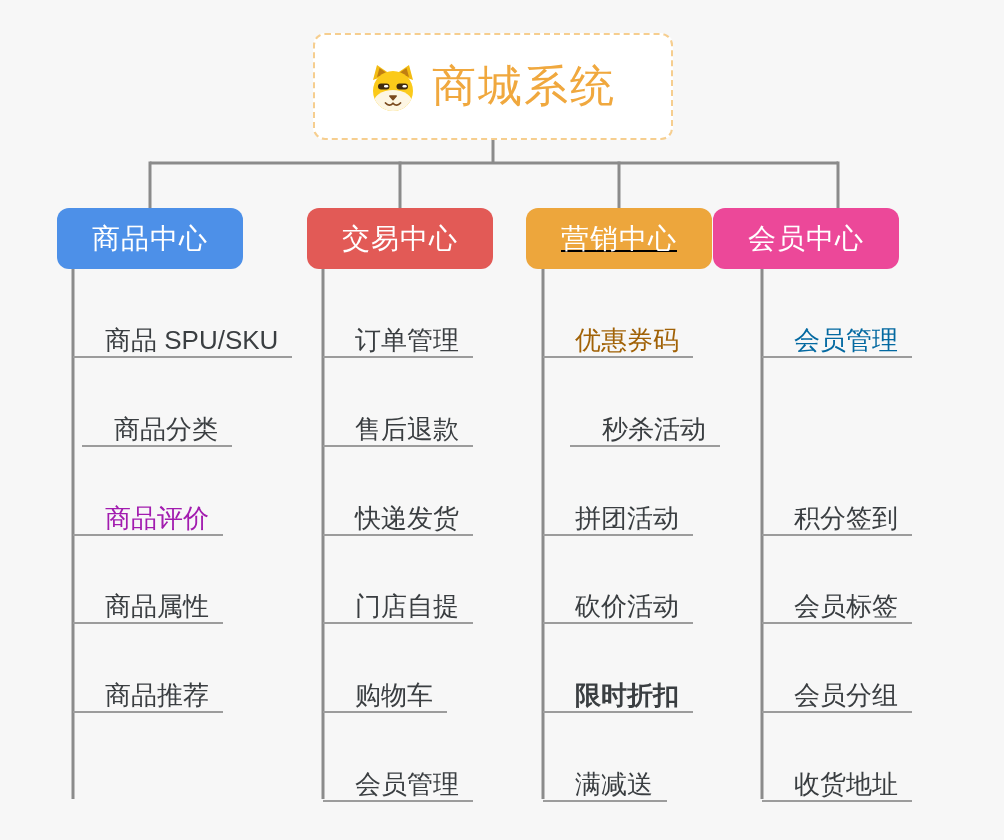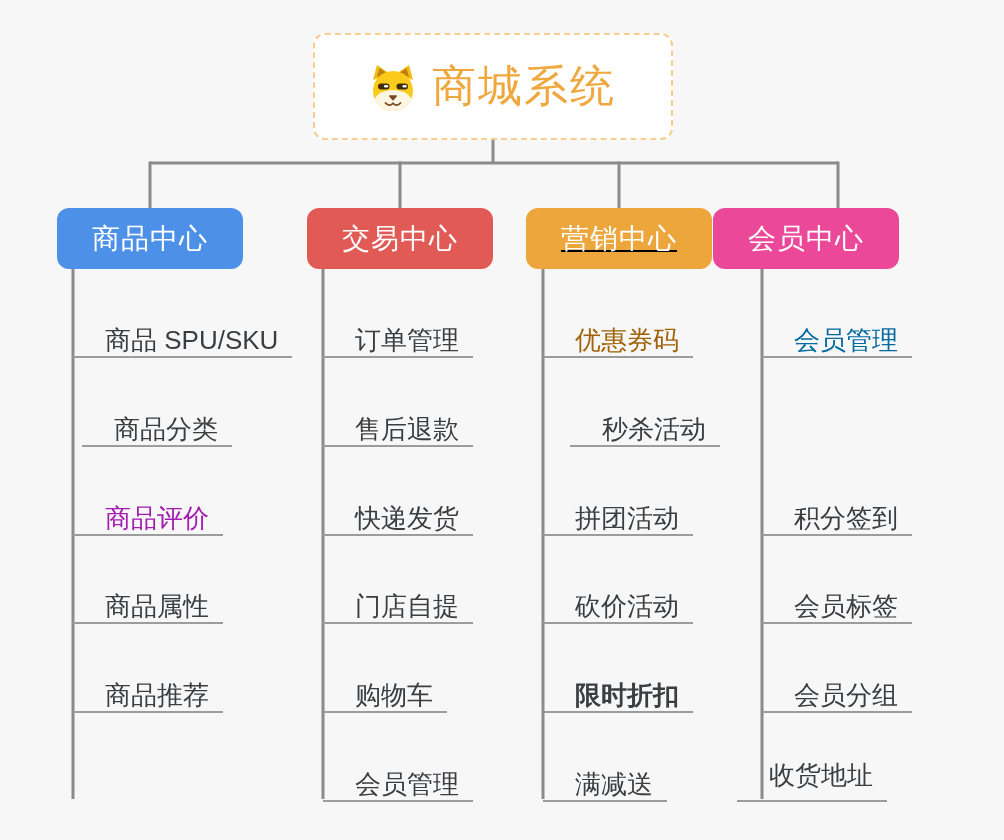--- a/index.html
+++ b/index.html
@@ -185,17 +185,17 @@
     </div>
   <div class="leaf-node" style="left: 762px; top: 487px; color: rgb(58, 62, 65);">
       <span class="leaf-label">积分签到</span>
     </div>
   <div class="leaf-node" style="left: 762px; top: 575px; color: rgb(58, 62, 65);">
       <span class="leaf-label">会员标签</span>
     </div>
   <div class="leaf-node" style="left: 762px; top: 664px; color: rgb(58, 62, 65);">
       <span class="leaf-label">会员分组</span>
     </div>
-  <div class="leaf-node" style="left: 737px; top: 753px; color: rgb(58, 62, 65); align-items: center;">
+  <div class="leaf-node" style="left: 762px; top: 753px; color: rgb(58, 62, 65);">
       <span class="leaf-label">收货地址</span>
     </div>
 
 </div>
 
 </body></html>

